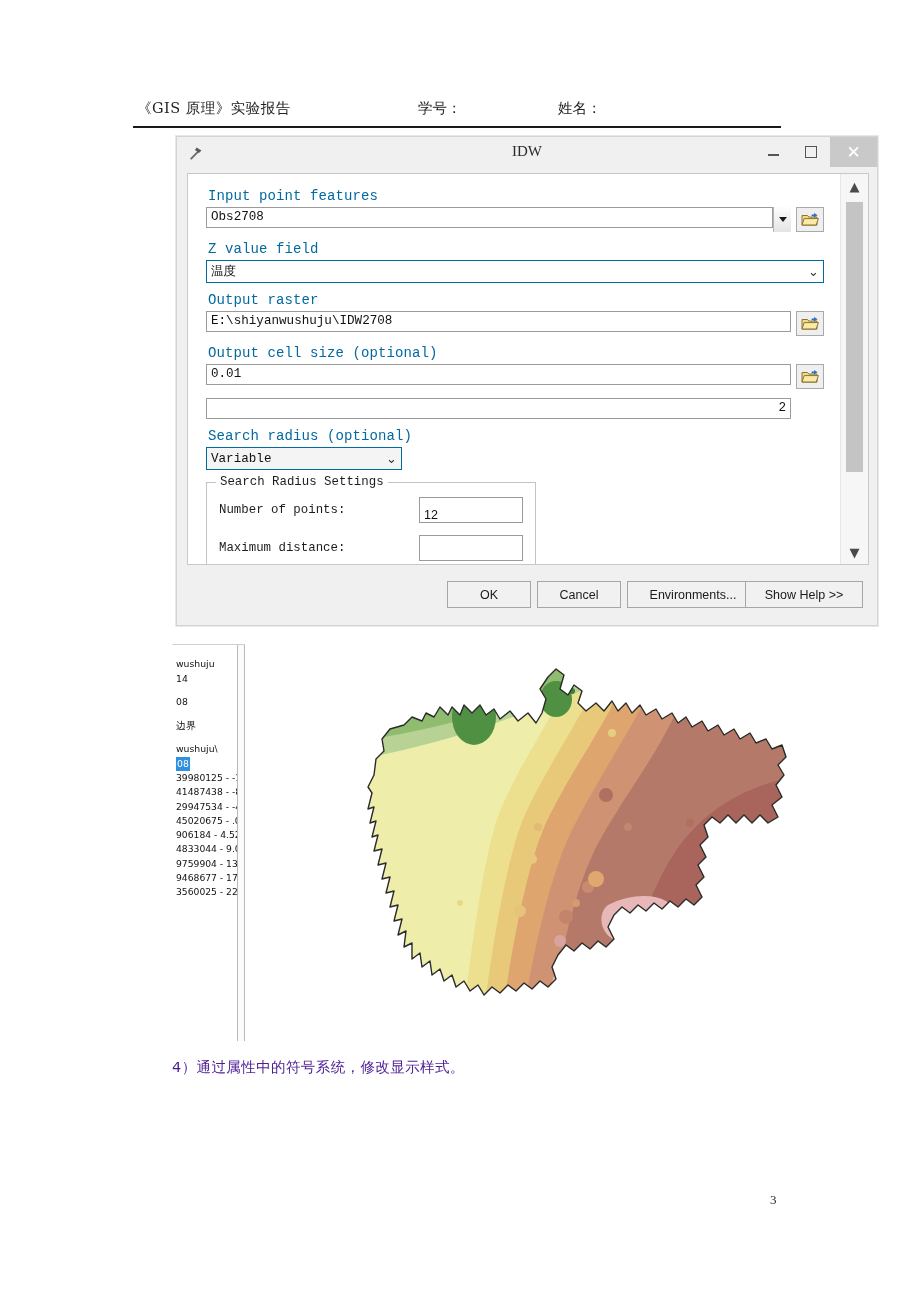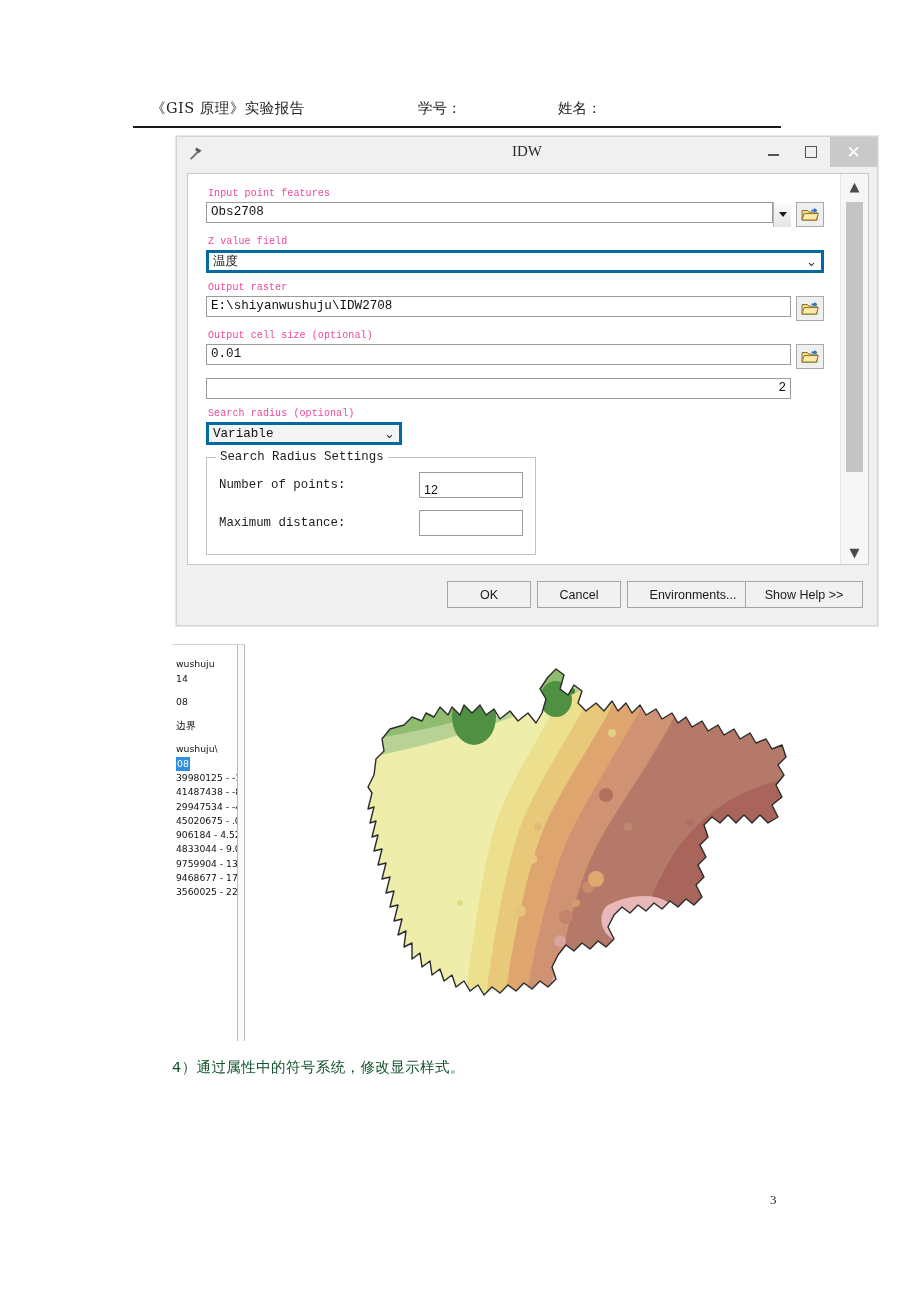--- a/index.html
+++ b/index.html
@@ -17,21 +17,21 @@
   .doc-header {
     position: absolute;
     left: 133px; top: 96px;
     width: 648px; height: 30px;
     border-bottom: 2px solid #1a1a1a;
     color: #232323;
     font-size: 14.5px;
     font-family: "DejaVu Serif", serif;
   }
   .doc-header .hdr-title {
-    position: absolute; left: 18px; top: 3px;
+    position: absolute; left: 4px; top: 3px;
     letter-spacing: .5px;
   }
   .doc-header .hdr-xuehao {
     position: absolute; left: 285px; top: 3px;
   }
   .doc-header .hdr-xingming {
     position: absolute; left: 425px; top: 3px;
   }
 
   
@@ -93,22 +93,22 @@
     overflow: hidden;
   }
   .form-inner {
     position: absolute;
     left: 0; top: 0; right: 28px; bottom: 0;
     padding: 14px 16px 0 18px;
     box-sizing: border-box;
   }
   .fld-label {
     font-family: "Liberation Mono", monospace;
-    font-size: 10px;
-    color: #ec4899;
+    font-size: 14px;
+    color: #0369a1;
     margin: 0 0 3px 2px;
     letter-spacing: .1px;
     white-space: nowrap;
   }
   .fld-row {
     display: flex; align-items: flex-start;
     margin-bottom: 9px;
   }
   .txt-input {
     flex: 1;
@@ -146,21 +146,21 @@
     width: 28px; height: 25px;
     margin-left: 5px;
     border: 1px solid #a9a9a9;
     background: #efefef;
     display: flex; align-items: center; justify-content: center;
     box-sizing: border-box;
     flex: 0 0 auto;
   }
   .combo-sel {
     height: 23px;
-    border: 3px solid #0369a1;
+    border: 1px solid #0369a1;
     background: #ffffff;
     font-family: "Liberation Mono", monospace;
     font-size: 12.6px;
     color: #111;
     padding: 0 4px;
     display: flex; align-items: center;
     justify-content: space-between;
     box-sizing: border-box;
   }
   .combo-sel.narrow { width: 196px; background: #f4f4f4; }
@@ -291,21 +291,21 @@
     left: 360px; top: 655px;
     width: 440px; height: 390px;
   }
 
   
   .caption {
     position: absolute;
     left: 172px; top: 1058px;
     font-family: "DejaVu Sans", sans-serif;
     font-size: 14.5px;
-    color: #14532d;
+    color: #4c1d95;
     letter-spacing: .4px;
   }
   .pageno {
     position: absolute;
     left: 770px; top: 1192px;
     font-family: "Liberation Serif", serif;
     font-size: 13px;
     color: #222;
   }
 </style>

